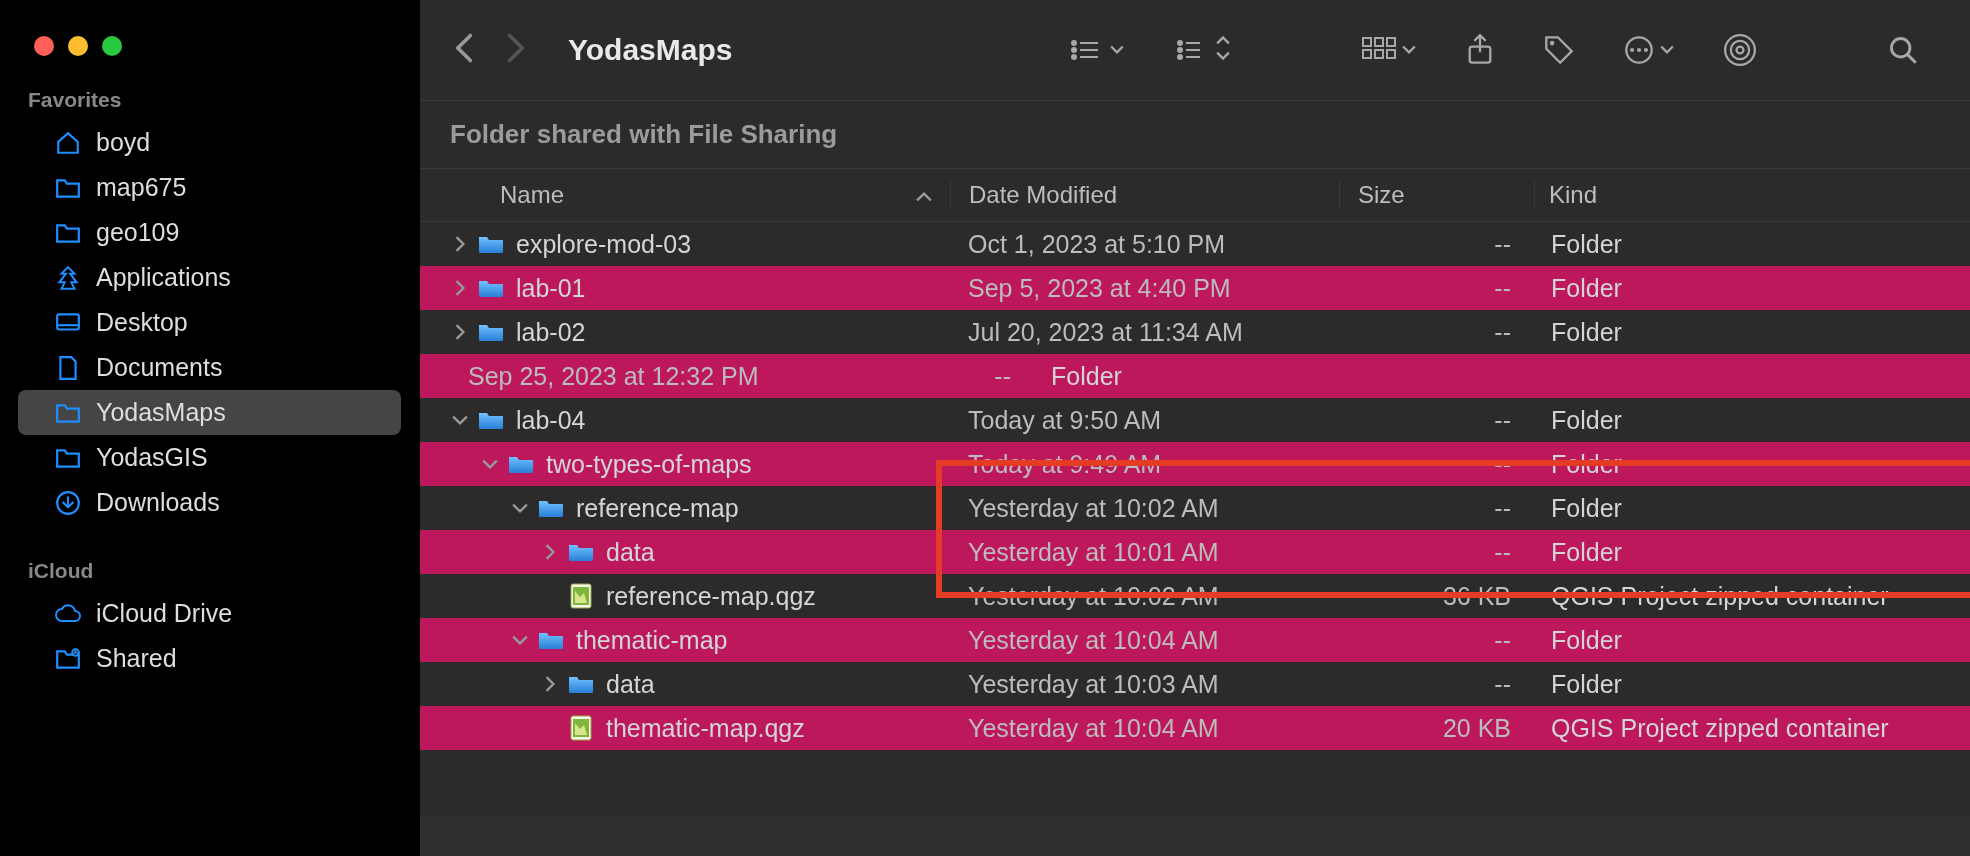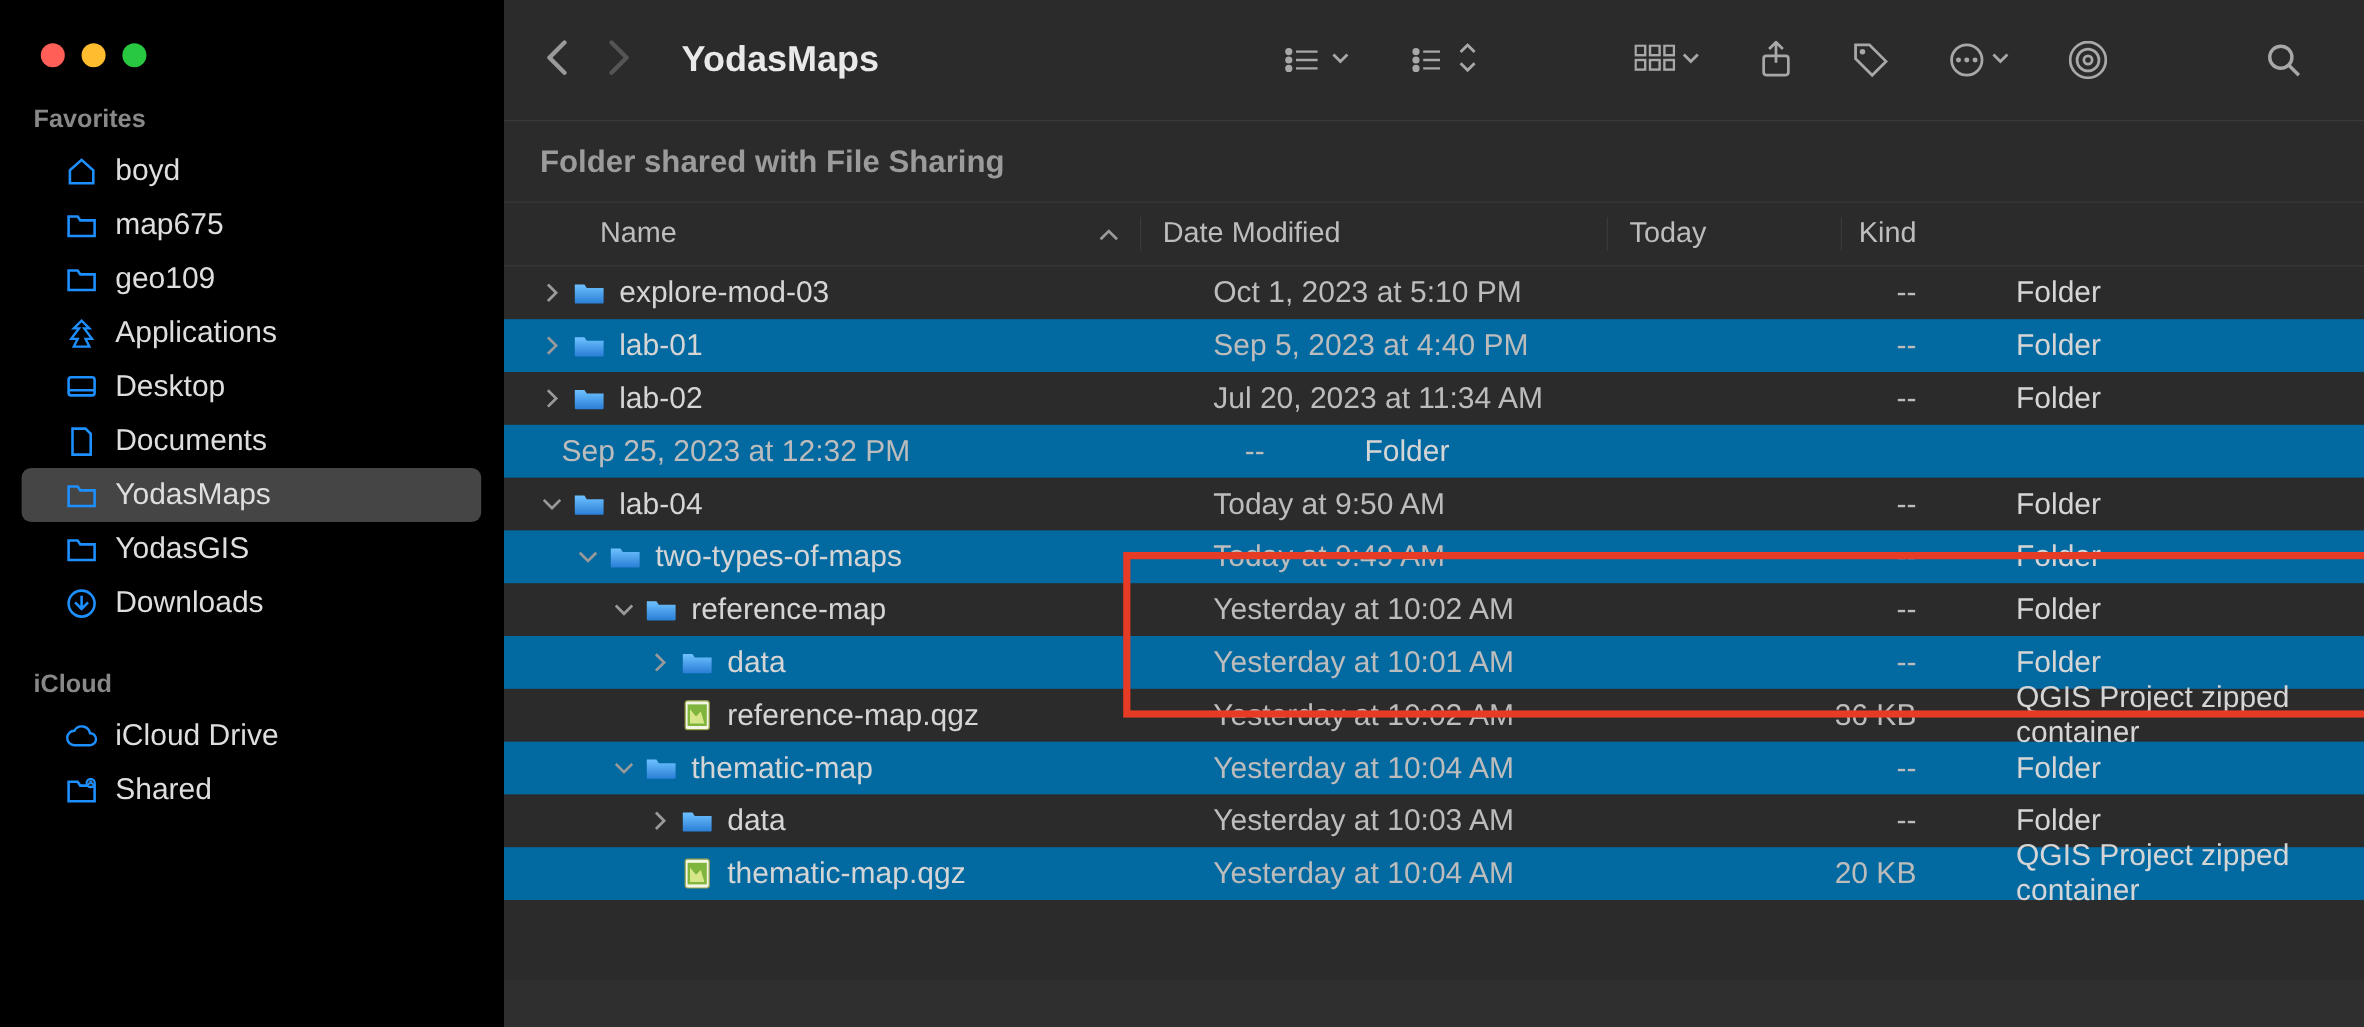--- a/index.html
+++ b/index.html
@@ -149,23 +149,22 @@
     flex: 1;
     overflow-y: auto;
   }
   .row {
     display: flex;
     align-items: center;
     height: 44px;
     font-size: 25px;
     color: #d5d5d5;
     padding-left: 30px;
-    gap: 43px;
-  }
-  .row.alt { background: #0369a1; }
+  }
+  .row.alt { background: #be185d; }
 
   .cell-name { width: 500px; display: flex; align-items: center; }
   .cell-date { width: 370px; padding-left: 18px; color: #bcbcbc; }
   .cell-size { width: 195px; text-align: right; padding-right: 22px; box-sizing: border-box; color: #bcbcbc;}
   .cell-kind { flex: 1; padding-left: 18px; color: #d5d5d5; }
 
   .disclosure {
     width: 20px;
     display: inline-flex;
     justify-content: center;
@@ -430,21 +429,21 @@
       <div class="col-name">
         <span style="padding-left:50px">Name</span>
         <span class="sort-indicator">
           <svg width="16" height="12" viewBox="0 0 14 10">
               <path d="M1 8 L7 2 L13 8" stroke="currentColor" stroke-width="2" fill="none"></path>
             </svg>
         </span>
       </div>
       <div class="col-date"><span>Date Modified</span></div>
       <div class="col-size">
-          <span class="col-size-inner">Today</span>
+          <span class="col-size-inner">Size</span>
         </div>
       <div class="col-kind"><span>Kind</span></div>
     </div>
 
     <div class="rows" id="rows-container">
         <div class="row">
           <div class="cell-name">
             <span style="display: inline-block; width: 0px;"></span>
             <span class="disclosure">
               <svg width="12" height="16" viewBox="0 0 10 14">

